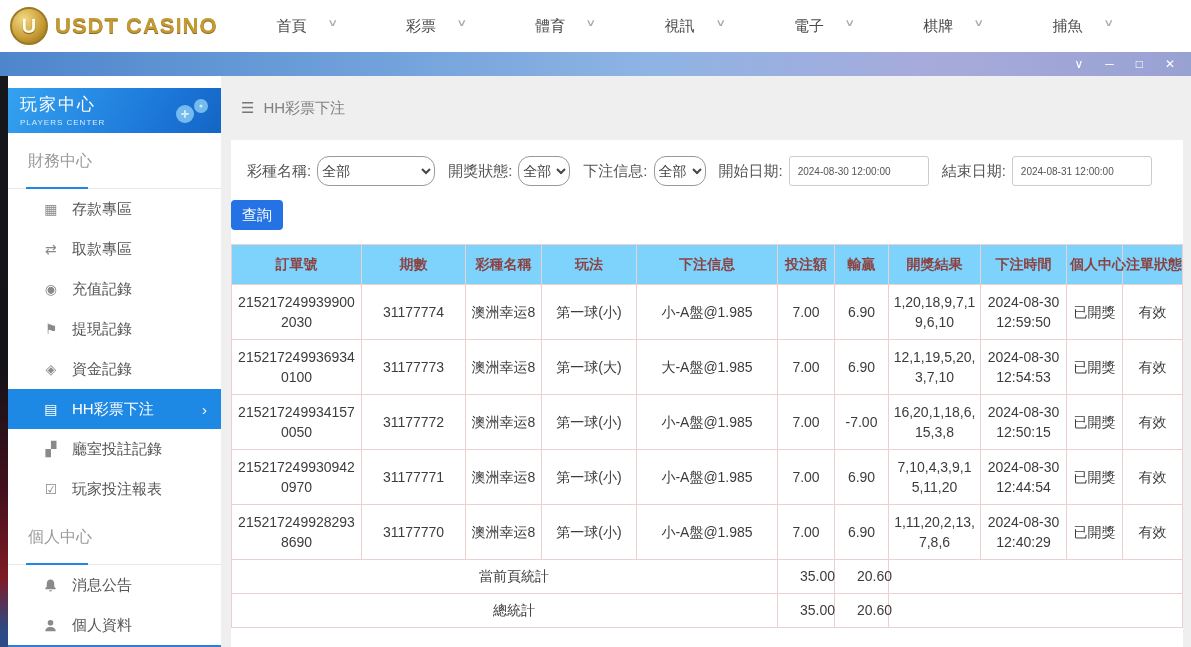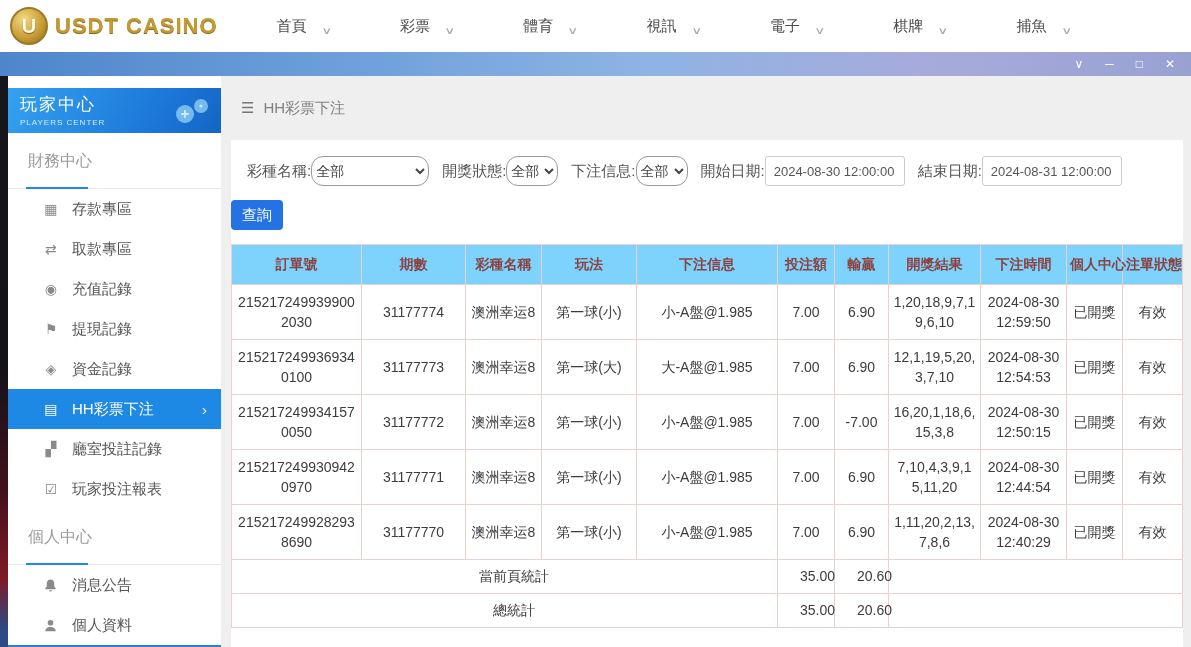--- a/index.html
+++ b/index.html
@@ -8,21 +8,21 @@
 
   
   .topnav { height:52px; background:#fff; display:flex; align-items:center; padding-left:10px; }
   .logo { display:flex; align-items:center; gap:7px; cursor:pointer; }
   .logo-badge { width:38px; height:38px; border-radius:50%;
     background:radial-gradient(circle at 35% 30%, #f3d983, #c69a33 60%, #8d6a1c);
     border:2px solid #9a7a25; display:flex; align-items:center; justify-content:center; }
   .logo-badge span { color:#fffbe8; font-weight:bold; font-size:20px; text-shadow:0 1px 1px #7a5c14; }
   .logo-text { font-size:22px; font-weight:bold; letter-spacing:1px; color:#c49a33; text-shadow:0 1px 0 #8a6a1e; }
   .nav-items { display:flex; margin-left:24px; }
-  .nav-item { padding:0 35px; font-size:15px; color:#4a4a4a; display:flex; align-items:flex-end; gap:16px; cursor:pointer; white-space:nowrap; }
+  .nav-item { padding:0 35px; font-size:15px; color:#4a4a4a; display:flex; align-items:flex-start; gap:22px; cursor:pointer; white-space:nowrap; }
   .nav-chev { font-size:10px; color:#a8a8a8; transform:scaleX(1.5); }
 
   
   .titlebar { height:24px; display:flex; align-items:center; justify-content:flex-end; gap:22px; padding-right:16px;
     background:linear-gradient(90deg,#4e86cc 0%,#6fa0da 30%,#8fb4e4 55%,#a7abdc 78%,#98a2d2 100%); }
   .win-ctrl { color:#fff; font-size:12px; line-height:1; cursor:pointer; }
 
   
   .app { display:flex; height:571px; }
   .left-strip { width:8px;
@@ -47,26 +47,26 @@
   .sidebar-bottom { margin-top:auto; height:5px; background:#2e7fd4; }
 
   
   .content { flex:1; display:flex; flex-direction:column; padding:0 8px 0 10px; }
   .breadcrumb { height:64px; flex:0 0 64px; display:flex; align-items:center; gap:9px; padding-left:10px;
     color:#808080; font-size:15px; }
   .menu-toggle { font-size:15px; color:#777; cursor:pointer; }
   .panel { background:#fff; flex:1; padding-top:16px; overflow:hidden; }
 
   .filter-row { display:flex; align-items:center; padding:0 16px; font-size:15px; color:#555; white-space:nowrap; }
-  .fgroup { display:flex; align-items:center; margin-right:13px; }
+  .fgroup { display:flex; align-items:center; gap:6px; margin-right:13px; }
   select { height:30px; border:1px solid #999; border-radius:12px; background:#fff; font-size:14px; color:#444;
     font-family:"Liberation Sans","DejaVu Sans",sans-serif; }
   select.wide { width:118px; } select.narrow { width:52px; }
   input.date { width:140px; height:30px; border:1px solid #ccc; border-radius:3px; padding:0 8px;
-    font-size:13px; color:#555; font-family:"Liberation Sans","DejaVu Sans",sans-serif; }
+    font-size:10px; color:#555; font-family:"Liberation Sans","DejaVu Sans",sans-serif; }
   .search-btn { margin:14px 0 0 0; width:52px; height:30px; background:#2472e4; color:#fff; border:none;
     border-radius:4px; font-size:15px; cursor:pointer; font-family:inherit; }
 
   
   table.data { border-collapse:collapse; table-layout:fixed; width:951px; margin-top:14px;
     font-size:14px; color:#3c3c3c; }
   table.data th, table.data td { border:1px solid #edcfcf; text-align:center; vertical-align:middle; padding:2px 3px; }
   table.data th { color:#8b4242; font-weight:bold; height:40px; background:#7dd3fc; white-space:nowrap; font-size:14px; }
   table.data td { height:55px; line-height:1.45; }
   td.brk { word-break:break-all; }

